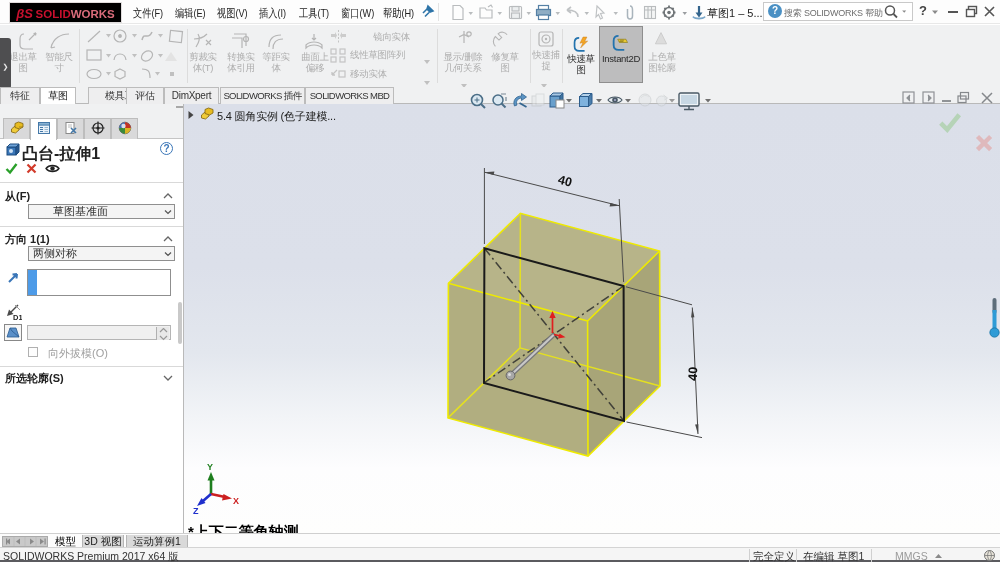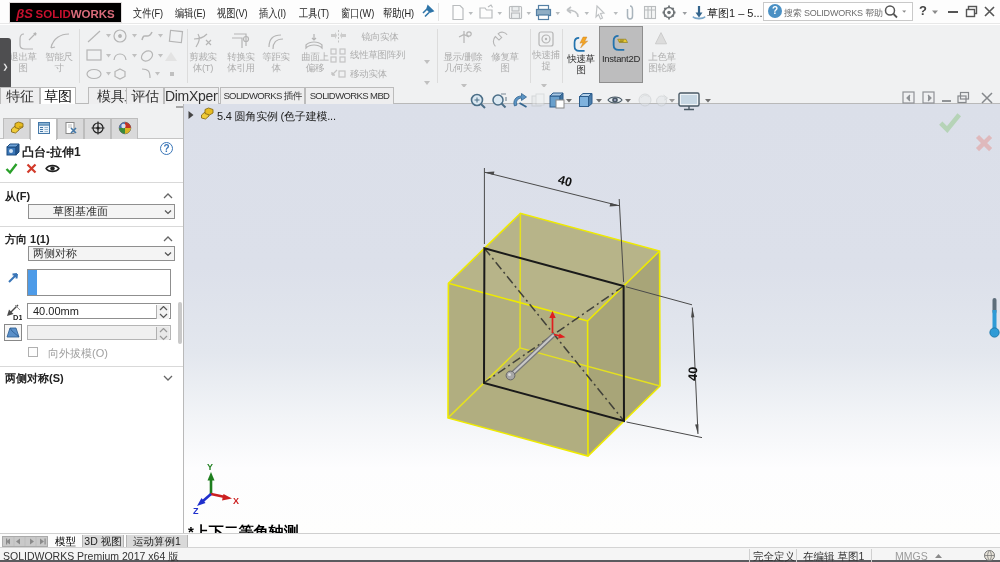--- a/index.html
+++ b/index.html
@@ -15,21 +15,21 @@
 .menu { position:absolute; top:5.5px; font-size:11.5px; color:#222; white-space:nowrap; transform:scaleX(0.8); transform-origin:0 0; }
 
 #ribbon { position:absolute; left:0; top:25px; width:1000px; height:62px; background:#f0f1f2; }
 .rsep { position:absolute; top:4px; height:54px; width:1px; background:#dcdcdc; }
 .gtxt { color:#aeaeae; font-size:9.5px; line-height:10.5px; text-align:center; position:absolute; letter-spacing:-0.3px; }
 .btxt { color:#2b2b2b; font-size:9.5px; line-height:10.5px; text-align:center; position:absolute; letter-spacing:-0.3px; }
 .gico { stroke:#b5b5b5; fill:none; stroke-width:1.2; }
 #flytab { position:absolute; left:0; top:38px; width:11px; height:51px; background:#4e4e50; border-radius:0 3px 3px 0; color:#e8e8e8; font-size:7px; line-height:58px; text-align:center; }
 
 #tabbar { position:absolute; left:0; top:87px; width:1000px; height:17px; background:#f0f1f2; border-bottom:1px solid #b9b9b9; }
-.ctab { position:absolute; top:0px; height:17px; border:1px solid #bcbcbc; border-bottom:none; background:#eeeeef; font-size:14px; color:#333; text-align:center; line-height:16px; white-space:nowrap; overflow:hidden; letter-spacing:-0.3px; }
+.ctab { position:absolute; top:0px; height:17px; border:1px solid #bcbcbc; border-bottom:none; background:#eeeeef; font-size:10px; color:#333; text-align:center; line-height:16px; white-space:nowrap; overflow:hidden; letter-spacing:-0.3px; }
 .ctab.act { background:#fff; color:#111; }
 
 #leftcol { position:absolute; left:0; top:104px; width:183px; height:429px; background:#fff; }
 #pmtabs { position:absolute; left:0; top:13px; width:183px; height:22px; background:#f0f1f2; border-bottom:1px solid #c5c5c5; }
 .pmtab { position:absolute; top:1px; width:27px; height:21px; border:1px solid #bdbdbd; border-bottom:none; background:#d9d9da; }
 .pmtab.act { background:#fff; height:22px; }
 .sep { position:absolute; left:0; width:183px; height:1px; background:#d9d9d9; }
 .phead { position:absolute; left:5px; font-size:11px; font-weight:bold; color:#222; }
 .chev { position:absolute; left:163px; width:10px; height:10px; }
 .combo { position:absolute; left:28px; width:147px; height:15px; border:1px solid #8f8f8f; background:#f4f4f4; font-size:11px; color:#333; line-height:13px; padding-left:4px; }
@@ -208,21 +208,21 @@
   <div class="gtxt" style="left:253px; top:27px; width:46px;">等距实<br>体</div>
   <svg class="abs" style="left:303px; top:6px;" width="22" height="20" viewBox="0 0 22 20">
       <path d="M3 14 C7 10 15 10 19 14 L19 17 C15 13 7 13 3 17 Z M11 3 l0 6 m-2 -2 l2 2 l2 -2" class="gico"></path>
     </svg>
   <div class="gtxt" style="left:292px; top:27px; width:46px;">曲面上<br>偏移</div>
 
   <svg class="abs" style="left:330px; top:5px;" width="17" height="13" viewBox="0 0 17 13">
       <path d="M8.5 0 l0 13" stroke="#c4c4c4" stroke-width="1" stroke-dasharray="2 1.5"></path>
       <path d="M1 4 l4 0 l0 -2 l2 3.5 l-2 3.5 l0 -2 l-4 0 Z M16 4 l-4 0 l0 -2 l-2 3.5 l2 3.5 l0 -2 l4 0 Z" fill="#cccccc"></path>
     </svg>
-  <div class="gtxt" style="left:350px; top:7px; width:60px; text-align:center;">镜向实体</div>
+  <div class="gtxt" style="left:350px; top:7px; width:60px; text-align:right;">镜向实体</div>
   <svg class="abs" style="left:330px; top:23px;" width="17" height="15" viewBox="0 0 17 15">
       <g fill="none" stroke="#c4c4c4" stroke-width="1.2">
         <rect x="1" y="1" width="5" height="5"></rect>
         <rect x="10" y="1" width="5" height="5"></rect>
         <rect x="1" y="9" width="5" height="5"></rect>
         <rect x="10" y="9" width="5" height="5"></rect>
       </g>
     </svg>
   <div class="gtxt" style="left:350px; top:25px; width:72px; text-align:left;">线性草图阵列</div>
   <svg class="abs" style="left:330px; top:42px;" width="17" height="13" viewBox="0 0 17 13">
@@ -334,21 +334,21 @@
         <circle cx="5.5" cy="5" r="2.2" fill="#eef2f8" opacity="0.85"></circle>
       </svg>
   </div>
 
   <svg class="abs" style="left:6px; top:39px;" width="14" height="14" viewBox="0 0 14 14">
       <rect x="1" y="4" width="9" height="8" fill="#3a76b8" stroke="#1d4c80"></rect>
       <path d="M1 4 L4 1 L13 1 L10 4 Z" fill="#6fa3d8" stroke="#1d4c80"></path>
       <path d="M10 4 L13 1 L13 9 L10 12 Z" fill="#28568c" stroke="#1d4c80"></path>
       <circle cx="5" cy="8" r="2" fill="#cfe2f4"></circle>
     </svg>
-  <div class="abs" style="left:22px; top:40px; font-size:12px; font-weight:bold; color:#222;">凸台-拉伸1</div>
+  <div class="abs" style="left:22px; top:40px; font-size:16px; font-weight:bold; color:#222;">凸台-拉伸1</div>
   <div class="abs" style="left:160px; top:38px; width:13px; height:13px; border-radius:7px; border:1.5px solid #3a76b8; color:#3a76b8; font-size:10px; font-weight:bold; text-align:center; line-height:12px;">?</div>
 
   <svg class="abs" style="left:5px; top:58px;" width="13" height="13" viewBox="0 0 13 13">
       <path d="M1.5 7 L5 10.5 L11.5 2" fill="none" stroke="#2aa02a" stroke-width="2.4"></path>
     </svg>
   <svg class="abs" style="left:26px; top:59px;" width="11" height="11" viewBox="0 0 11 11">
       <path d="M1.5 1.5 L9.5 9.5 M9.5 1.5 L1.5 9.5" stroke="#d23a2a" stroke-width="2.2"></path>
     </svg>
   <svg class="abs" style="left:45px; top:59px;" width="15" height="11" viewBox="0 0 15 11">
       <path d="M1 5.5 C4 1.5 11 1.5 14 5.5 C11 9.5 4 9.5 1 5.5 Z" fill="none" stroke="#222" stroke-width="1.3"></path>
@@ -378,30 +378,20 @@
     </svg>
   <div class="abs" style="left:27px; top:165px; width:144px; height:27px; border:1px solid #8f8f8f; background:#fff;"></div>
   <div class="abs" style="left:28px; top:166px; width:9px; height:25px; background:#4d9be8;"></div>
 
   <svg class="abs" style="left:5px; top:199px;" width="17" height="17" viewBox="0 0 17 17">
       <path d="M13 2 L4 11" stroke="#4a4a4a" stroke-width="1.5" fill="none"></path>
       <path d="M2 13 l6.5 -2 l-4.5 -4.5 Z" fill="#4a4a4a"></path>
       <path d="M10 2 L15 7" stroke="#999" stroke-width="1"></path>
       <text x="8" y="16.5" font-size="7.5" fill="#222" font-weight="bold">D1</text>
     </svg>
-  <div class="abs" style="left:27px; top:199px; width:144px; height:16px; border:1px solid #8f8f8f; background:#fff; font-size:11px; color:#222; line-height:14px; padding-left:5px;">40.00mm
-    <div class="spin">
-        <svg width="11" height="6" style="display:block; margin:1px auto 0;">
-          <path d="M2 4 L5.5 0.5 L9 4" fill="none" stroke="#555" stroke-width="1.2"></path>
-        </svg>
-        <svg width="11" height="6" style="display:block; margin:1px auto 0;">
-          <path d="M2 1 L5.5 4.5 L9 1" fill="none" stroke="#555" stroke-width="1.2"></path>
-        </svg>
-      </div>
-  </div>
 
   <div class="abs" style="left:4px; top:220px; width:18px; height:17px; border:1px solid #888; background:#f6f6f6;"></div>
   <svg class="abs" style="left:6px; top:222px;" width="14" height="13" viewBox="0 0 14 13">
       <path d="M4 2 L10 2 L13 11 L1 11 Z" fill="#5a8fc8" stroke="#2a5a90" stroke-width="0.8"></path>
       <path d="M4 2 L6 5 L13 11" fill="none" stroke="#2a5a90" stroke-width="0.8"></path>
     </svg>
   <div class="abs" style="left:27px; top:221px; width:144px; height:15px; border:1px solid #b5b5b5; background:#f0f0f0;">
     <div class="spin" style="background:#e8e8e8;">
         <svg width="11" height="6" style="display:block; margin:1px auto 0;">
           <path d="M2 4 L5.5 0.5 L9 4" fill="none" stroke="#999" stroke-width="1.2"></path>
@@ -409,21 +399,21 @@
         <svg width="11" height="6" style="display:block; margin:1px auto 0;">
           <path d="M2 1 L5.5 4.5 L9 1" fill="none" stroke="#999" stroke-width="1.2"></path>
         </svg>
       </div>
   </div>
 
   <div class="abs" style="left:28px; top:243px; width:10px; height:10px; border:1px solid #b0b0b0; background:#fdfdfd;"></div>
   <div class="abs" style="left:42px; top:242px; font-size:11px; color:#9f9f9f;padding-left:6px;">向外拔模(O)</div>
   <div class="sep" style="top:262px;"></div>
 
-  <div class="phead" style="top:267px;">两侧对称(S)</div>
+  <div class="phead" style="top:267px;">所选轮廓(S)</div>
   <svg class="chev" style="top:269px;" viewBox="0 0 10 10">
       <path d="M1 3 L5 7 L9 3" fill="none" stroke="#666" stroke-width="1.3"></path>
     </svg>
 
   <div class="abs" style="left:178px; top:198px; width:4px; height:42px; background:#c9c9c9; border-radius:2px;"></div>
 </div>
 
 <div id="viewport">
 
   <svg class="abs" style="left:280px; top:-14px;" width="250" height="24" viewBox="0 0 250 24">

